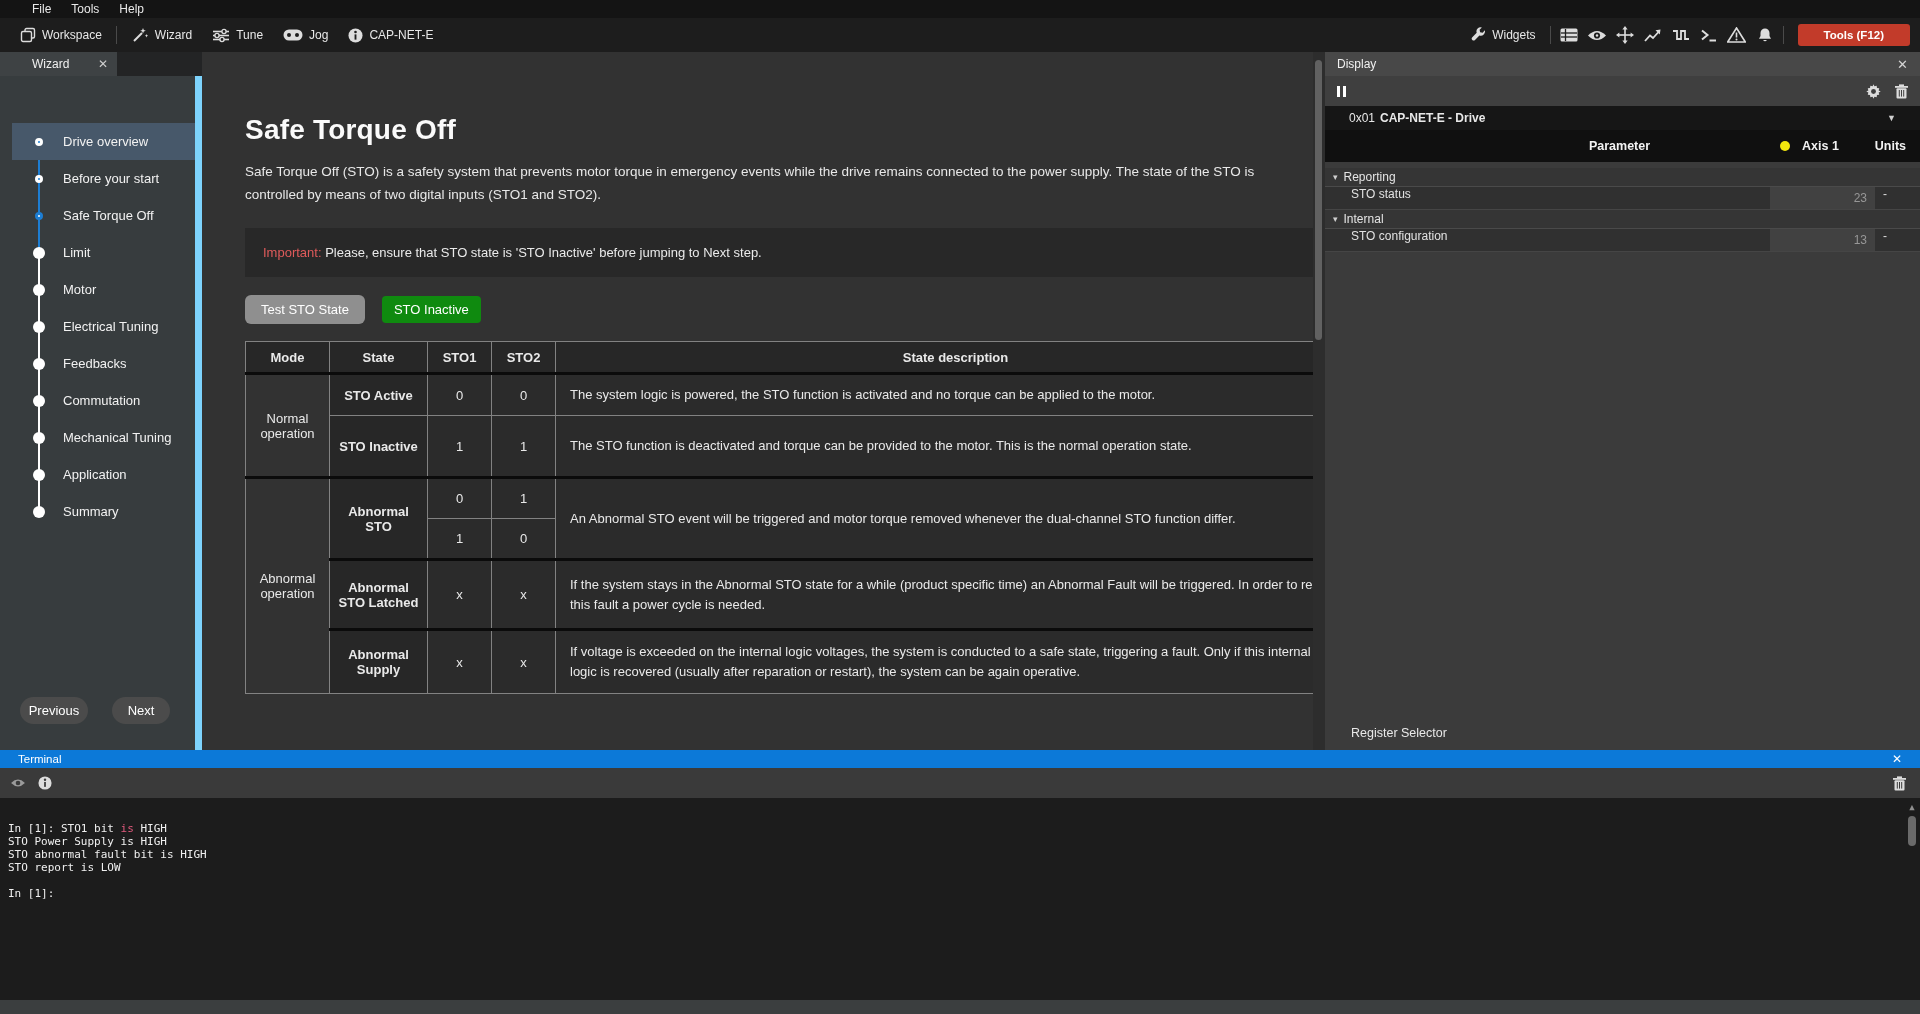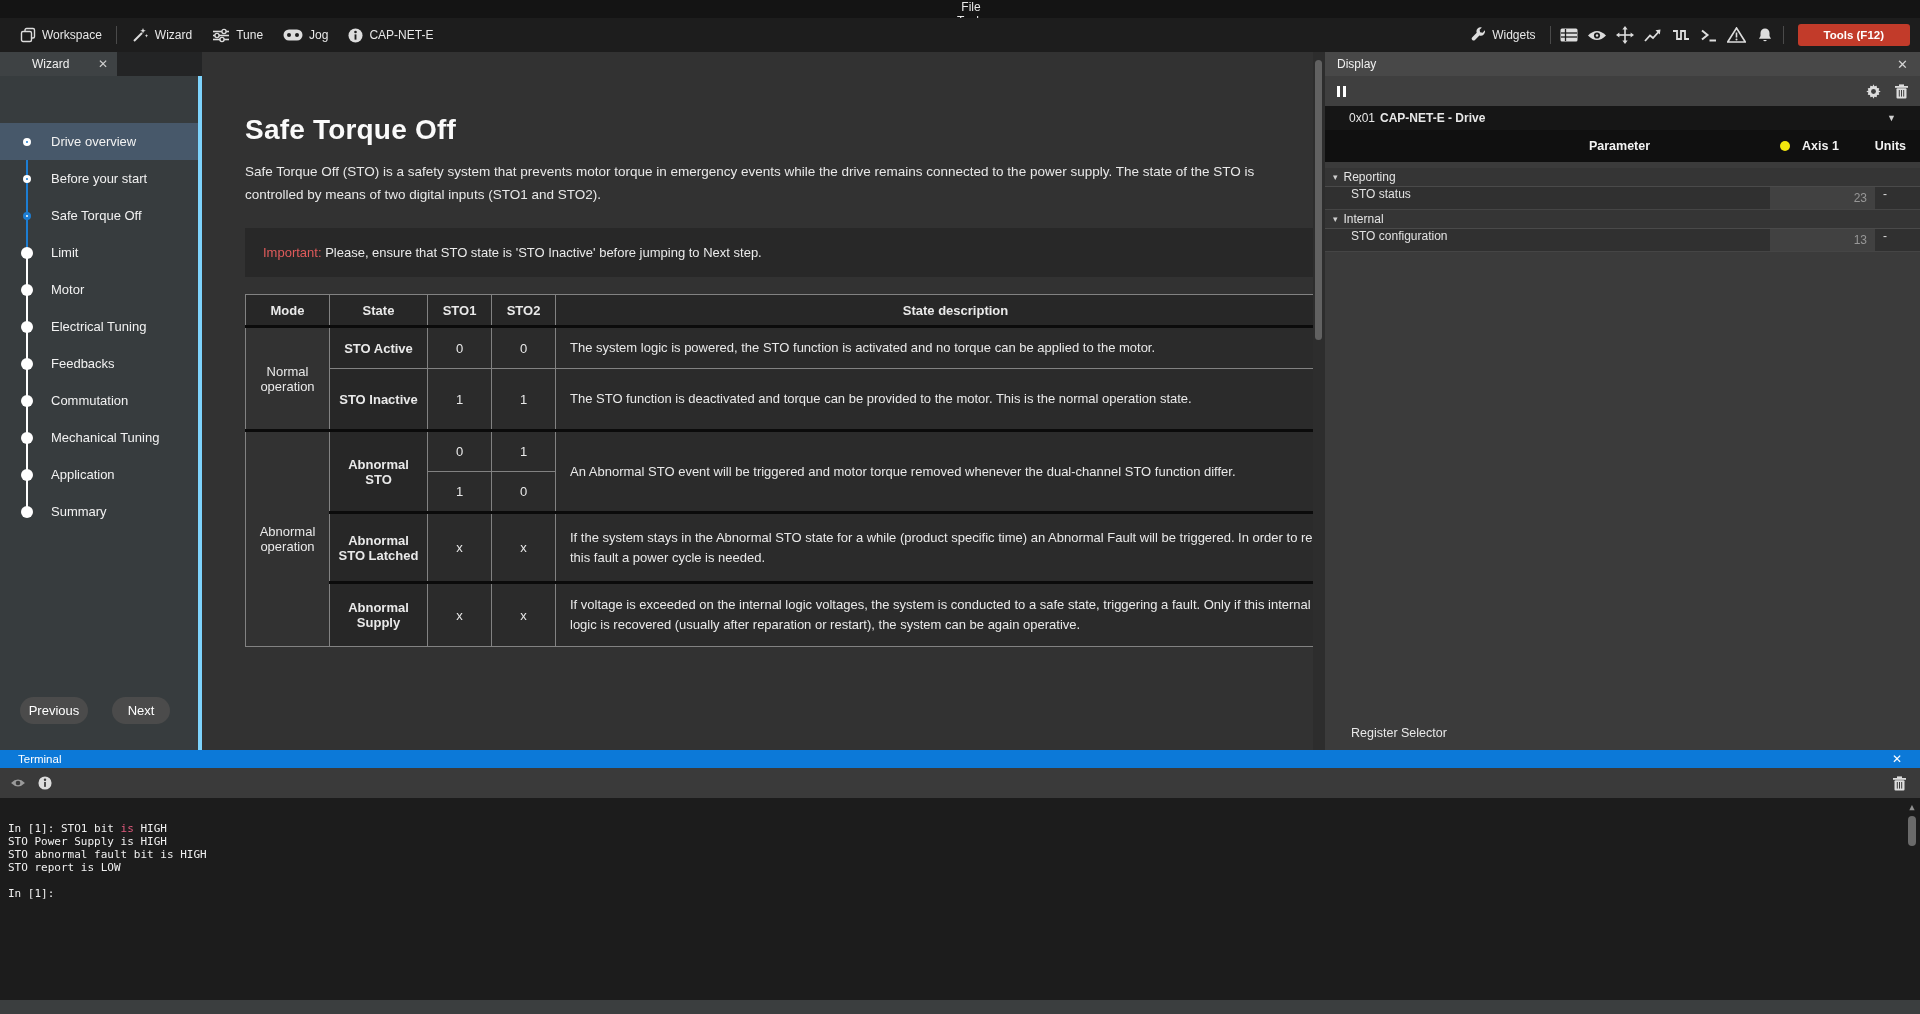--- a/index.html
+++ b/index.html
@@ -1,40 +1,40 @@
 <!DOCTYPE html>
 <html><head>
 <meta charset="utf-8">
 <style>
   * { margin:0; padding:0; box-sizing:border-box; }
   html,body { background:#1a1a1a; }
   body { font-family:"Liberation Sans","DejaVu Sans",sans-serif; color:#e6e6e6; }
   .app { position:relative; width:1920px; height:1014px; overflow:hidden; background:#323232; }
 
   
-  .menubar { position:absolute; top:0; left:0; right:0; height:18px; background:#141414; display:flex; align-items:center; padding-left:22px; z-index:5;flex-direction:column; }
+  .menubar { position:absolute; top:0; left:0; right:0; height:18px; background:#141414; display:flex; align-items:center; padding-left:22px; z-index:5; }
   .menu-item { font-size:12px; color:#e8e8e8; padding:0 10px; cursor:default; }
 
   
   .toolbar { position:absolute; top:18px; left:0; right:0; height:34px; background:#1d1d1d; display:flex; align-items:center; padding:0 10px; z-index:5; }
   .tb-item { display:flex; align-items:center; gap:6px; font-size:12px; color:#e8e8e8; padding:0 10px; height:100%; }
   .tb-sep { width:1px; height:18px; background:#4a4a4a; margin:0 4px; }
   .tb-right { margin-left:auto; display:flex; align-items:center; }
   .tb-icon { display:flex; align-items:center; justify-content:center; width:28px; height:100%; }
   .stop-btn { background:#c23b2a; color:#fff; font-size:11.5px; font-weight:bold; border:none; border-radius:3px; padding:5px 26px; margin-left:10px; cursor:pointer; }
 
   
   .workarea { position:absolute; top:52px; left:0; right:0; height:698px; display:flex; }
 
   
   .leftcol { width:202px; display:flex; flex-direction:column; background:#232425; }
   .tabstrip { height:24px; background:#232425; display:flex; }
   .tab { width:117px; background:#3e4244; display:flex; align-items:center; font-size:12px; color:#f0f0f0; padding:0 10px 0 32px; position:relative; }
   .tab-close { position:absolute; right:9px; font-size:12px; color:#cfcfcf; }
-  .sidebar { flex:1; background:#373c3e; position:relative; border-right:4px solid #7dd3fc; }
+  .sidebar { flex:1; background:#373c3e; position:relative; border-right:7px solid #7dd3fc;padding-left:12px; }
   .steps { position:relative; margin-top:47px; }
   .connector { position:absolute; left:26px; width:2px; z-index:1; }
   .connector.blue { top:18px; height:112px; background:#1d7ed3; }
   .connector.white { top:130px; height:259px; background:#ffffff; }
   .step { position:relative; display:flex; align-items:center; height:37px; padding-left:20px; z-index:2; cursor:pointer; }
   .step.selected { background:#47586a; }
   .dotwrap { width:14px; display:flex; justify-content:center; }
   .dot { border-radius:50%; }
   .dot.done { width:8px; height:8px; background:#1d7ed3; border:3px solid #ffffff; }
   .dot.current { width:8px; height:8px; background:#ffffff; border:3px solid #1d7ed3; }
@@ -349,20 +349,24 @@
           <button class="nav-btn next">Next</button>
         </div>
       </div>
     </div>
 
     <div class="main">
       <h1>Safe Torque Off</h1>
       <p class="para">Safe Torque Off (STO) is a safety system that prevents motor torque in emergency events while the drive remains connected to the power supply. The state of the STO is controlled by means of two digital inputs (STO1 and STO2).</p>
       <div class="important-box">
         <span class="imp">Important:</span><span> Please, ensure that STO state is 'STO Inactive' before jumping to Next step.</span>
+      </div>
+      <div class="action-row">
+        <button class="test-btn">Test STO State</button>
+        <span class="sto-badge">STO Inactive</span>
       </div>
 
       <table class="sto-table">
         <colgroup>
             <col style="width:84px">
             <col style="width:98px">
             <col style="width:64px">
             <col style="width:64px">
             <col>
           </colgroup>

